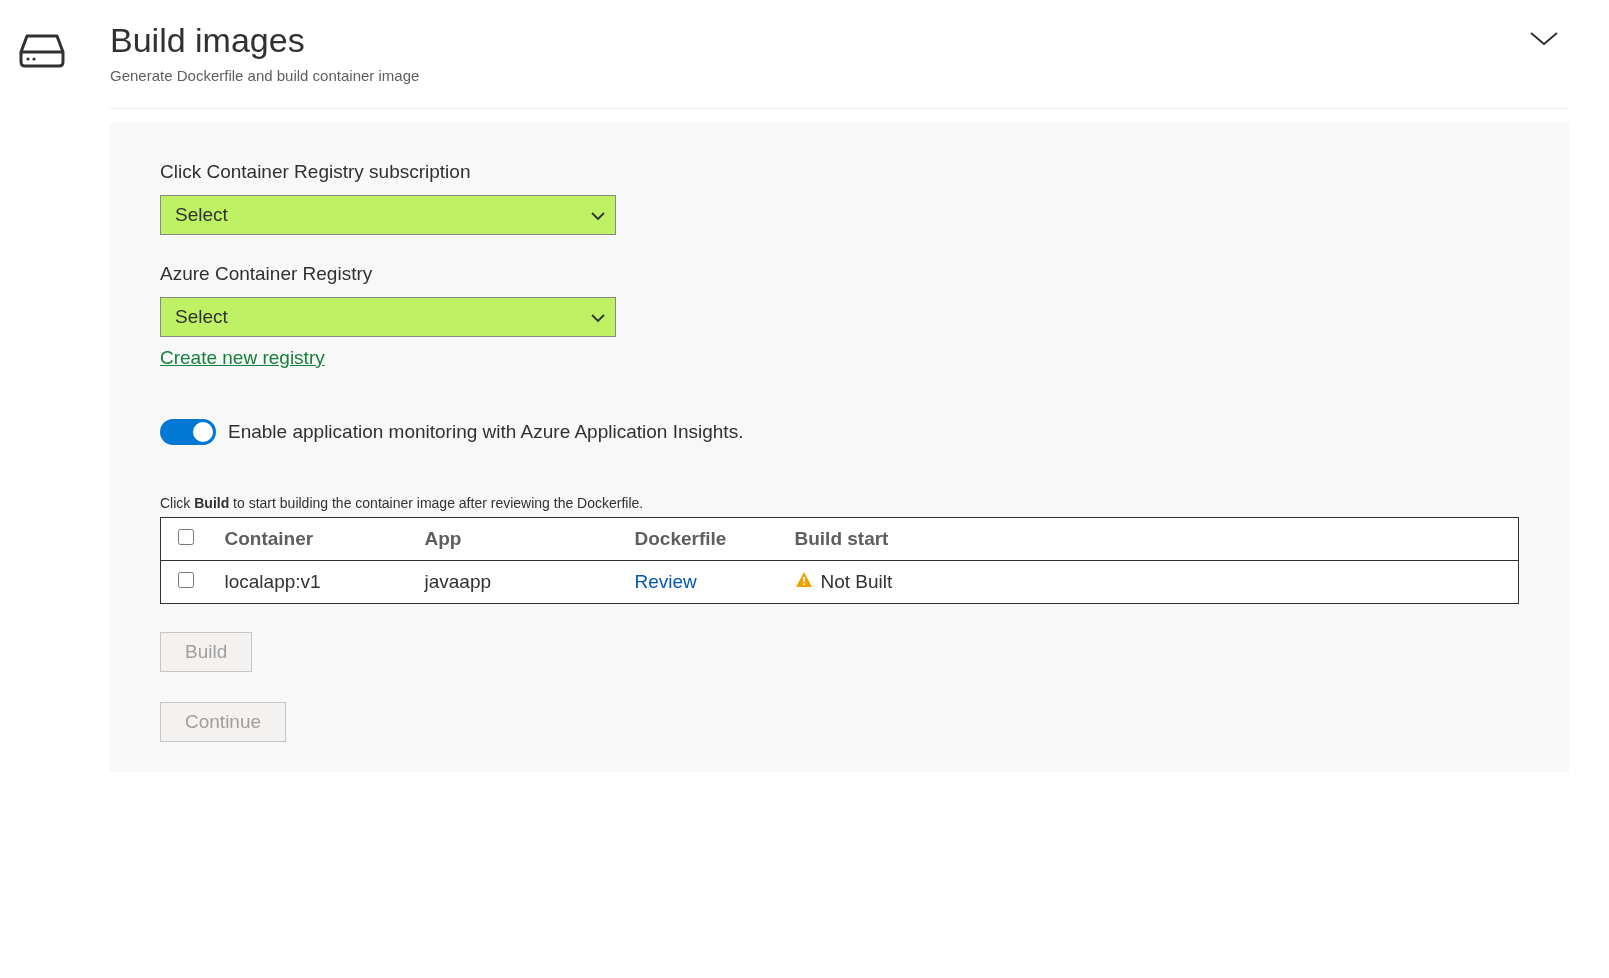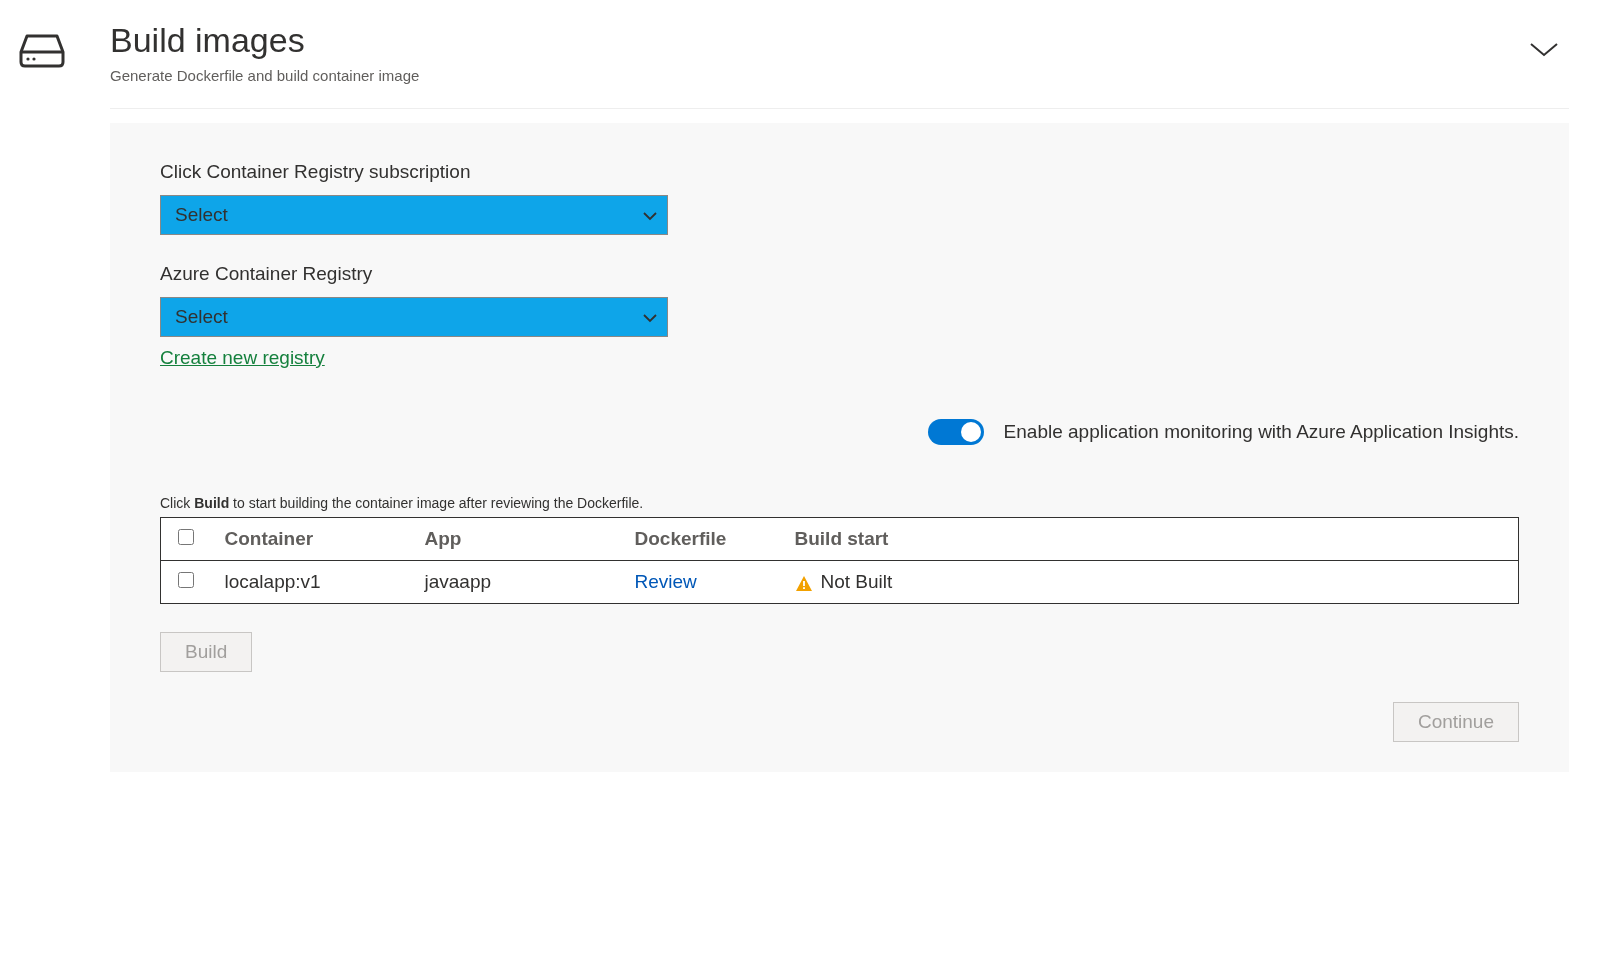--- a/index.html
+++ b/index.html
@@ -19,21 +19,21 @@
       flex: 0 0 60px;
       padding-top: 12px;
       padding-left: 5px;
     }
     .main-col {
       flex: 1;
     }
     .header-row {
       display: flex;
       justify-content: space-between;
-      align-items: center;
+      align-items: flex-start;
       border-bottom: 1px solid #eeeeee;
       padding-bottom: 24px;
     }
     .header-title {
       font-size: 34px;
       font-weight: 300;
       color: #323130;
       line-height: 1.2;
     }
     .header-subtitle {
@@ -55,23 +55,23 @@
       margin-bottom: 28px;
     }
     .field-label {
       font-size: 19px;
       color: #323130;
       margin-bottom: 12px;
       display: block;
     }
     .select-box {
       position: relative;
-      width: 508px;
+      width: 456px;
       height: 40px;
-      background: #0ea5e9;
+      background: #bef264;
       border: 1px solid #8a8886;
       display: flex;
       align-items: center;
       padding: 0 14px;
       font-size: 19px;
       color: #323130;
       cursor: pointer;
     }
     .select-box .chev {
       position: absolute;
@@ -83,24 +83,23 @@
       color: #15803d;
       text-decoration: underline;
       font-size: 19px;
       cursor: pointer;
       display: inline-block;
       margin-top: 10px;
     }
     .toggle-row {
       display: flex;
       align-items: center;
-      gap: 20px;
+      gap: 12px;
       margin-top: 50px;
       margin-bottom: 50px;
-      justify-content: flex-end;
     }
     .toggle {
       width: 56px;
       height: 26px;
       background: #0078d4;
       border-radius: 14px;
       position: relative;
       cursor: pointer;
     }
     .toggle::after {
@@ -145,42 +144,42 @@
     }
     .col-container { width: 200px; }
     .col-app { width: 210px; }
     .col-dockerfile { width: 160px; }
     .review-link {
       color: #0057b7;
       cursor: pointer;
     }
     .status-cell {
       display: flex;
-      align-items: flex-end;
+      align-items: flex-start;
       gap: 8px;
     }
     .warn-icon {
       display: inline-flex;
     }
     .btn {
       height: 40px;
       padding: 0 24px;
       font-size: 19px;
       border: 1px solid #c8c6c4;
       background: #f3f2f1;
       color: #a19f9d;
       cursor: default;
       display: inline-flex;
       align-items: center;
       justify-content: center;
     }
     .build-btn-row { margin-top: 28px; }
     .continue-row {
       display: flex;
-      justify-content: flex-end;
+      justify-content: flex-start;
       margin-top: 30px;
     }
     input[type="checkbox"] {
       width: 16px;
       height: 16px;
       cursor: pointer;
     }
   </style>
 </head>
 <body>

